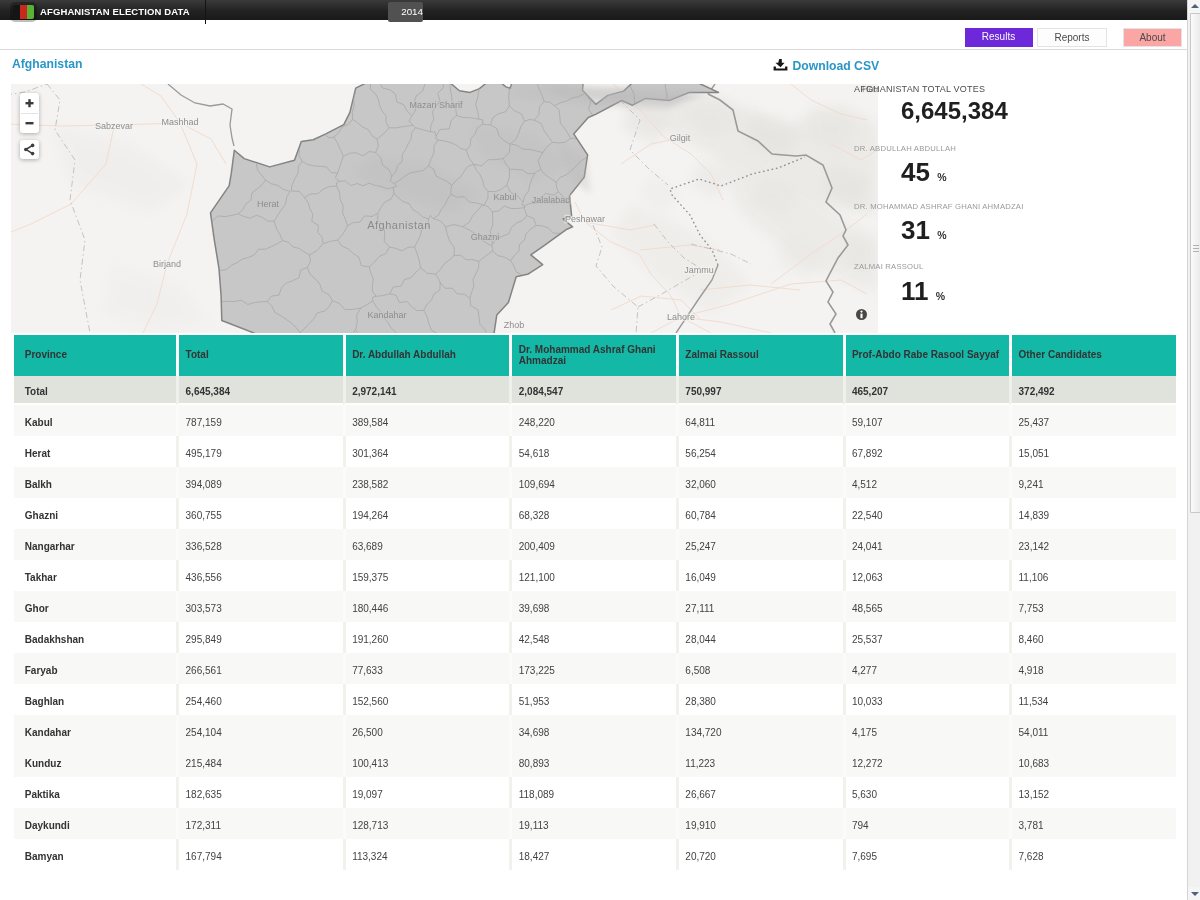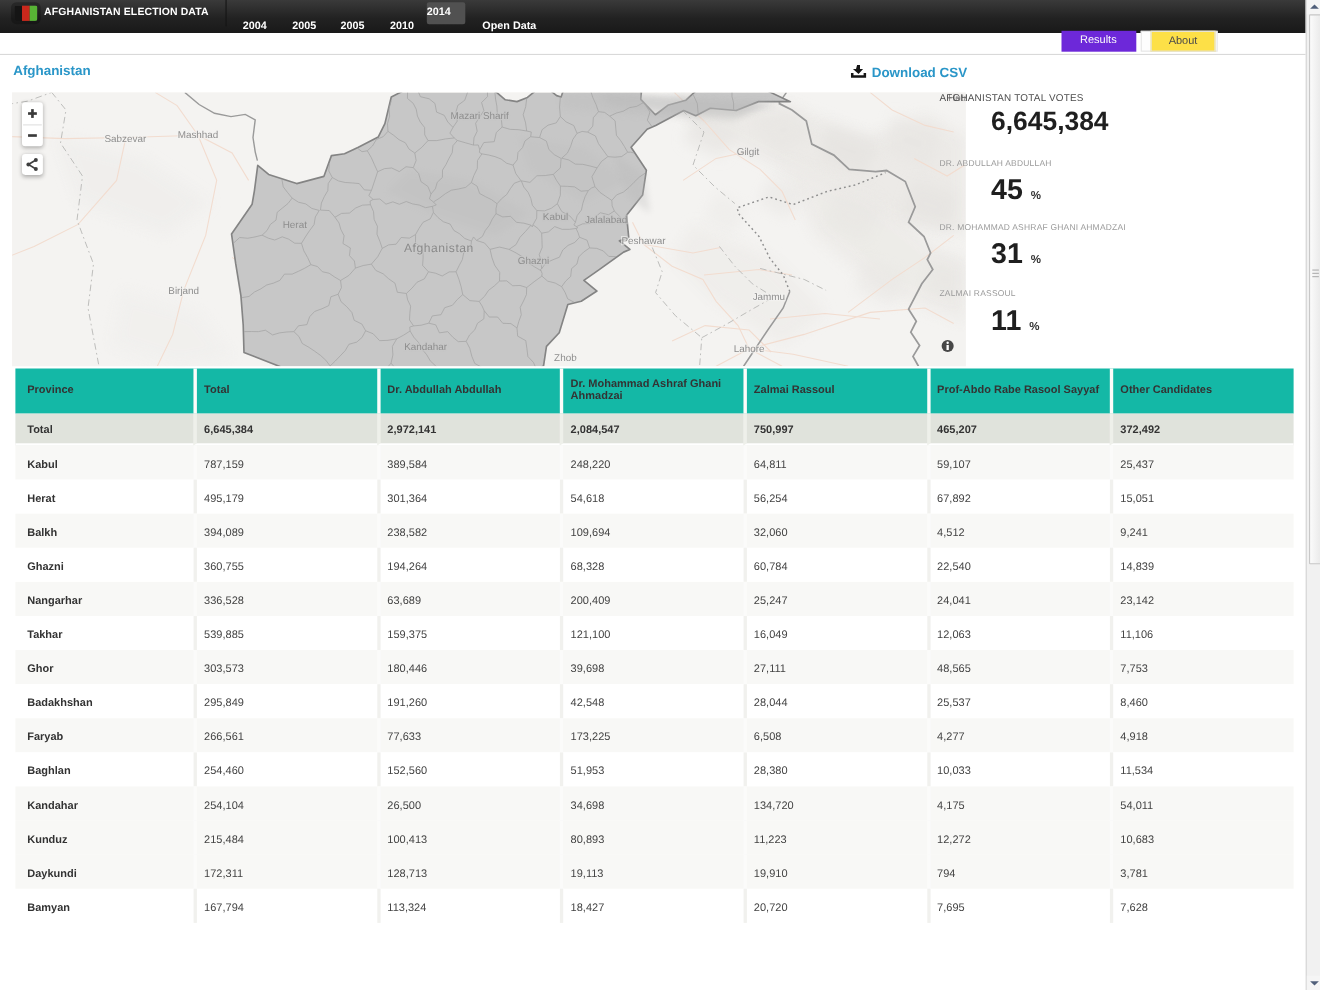--- a/index.html
+++ b/index.html
@@ -1,34 +1,34 @@
 <!DOCTYPE html>
 <html><head><meta charset="utf-8"><title>Afghanistan Election Data</title>
 <style>
 *{margin:0;padding:0;box-sizing:border-box}
 html,body{width:1200px;height:900px;overflow:hidden;background:#fff;
   font-family:"Liberation Sans",sans-serif;-webkit-font-smoothing:antialiased}
 #page{position:relative;width:1200px;height:900px;overflow:hidden}
 
-#nav{position:absolute;left:0;top:0;width:1187px;height:30px;
+#nav{position:absolute;left:0;top:0;width:1187px;height:20px;
   background:linear-gradient(#3a3a3a,#222 55%,#191919);padding-left:34px;}
 #nav .flag{position:absolute;left:13px;top:5px;width:21px;height:14px;border-radius:2px;
   overflow:hidden;box-shadow:0 0 0 3px rgba(0,0,0,0.25)}
 #nav .flag i{display:block;float:left;height:14px}
 #brand{position:absolute;left:40px;top:0;line-height:24px;color:#fff;font-weight:bold;
   font-size:9.5px;letter-spacing:0.12px;white-space:nowrap}
 #navdiv{position:absolute;left:205px;top:0;width:1px;height:24px;background:#141414}
 .nitem{position:absolute;top:12px;line-height:24px;color:#fff;font-weight:bold;font-size:9.8px;text-align:center}
 #n14{position:absolute;left:388px;top:2px;width:35px;height:20px;background:#515151;border-radius:2px;
-  color:#fff;font-weight:bold;font-size:9.8px;line-height:20px;text-align:left}
+  color:#fff;font-weight:normal;font-size:9.8px;line-height:20px;text-align:right}
 
 .tab{position:absolute;top:27.5px;height:19px;line-height:18.5px;text-align:center;font-size:10px}
 #tabResults{left:964.5px;width:68px;background:#6d28d9;color:#fbfbfb}
 #tabReports{left:1036.7px;width:70.5px;background:#fdfdfd;border:1px solid #e4e4e4;color:#4a4a4a}
-#tabAbout{left:1046px;width:59px;background:#fde047;border:1px solid #e4e4e4;color:#4a4a4a}
+#tabAbout{left:1123px;width:59px;background:#fca5a5;border:1px solid #e4e4e4;color:#4a4a4a}
 #hr1{position:absolute;left:0;top:49px;width:1187px;height:1px;background:#d9d9d9}
 #bc{position:absolute;left:12px;top:57px;font-size:12.2px;font-weight:bold;color:#2a96c8}
 #dl{position:absolute;left:792.5px;top:59px;font-size:12.2px;font-weight:bold;color:#2a96c8}
 #dlicon{position:absolute;left:773px;top:59px}
 
 #map{position:absolute;left:11px;top:84px;width:867px;height:249px;overflow:hidden;background:#f4f3f1}
 .mctl{position:absolute;background:#fff;border-radius:3px;box-shadow:0 1px 4px rgba(0,0,0,.3)}
 #zoomctl{left:9px;top:9px;width:19px;height:40px}
 #sharectl{left:9px;top:56px;width:19px;height:19px}
 
@@ -419,21 +419,21 @@
             <td class="prov">Nangarhar</td>
             <td>336,528</td>
             <td>63,689</td>
             <td>200,409</td>
             <td>25,247</td>
             <td>24,041</td>
             <td>23,142</td>
           </tr>
           <tr class="even">
             <td class="prov">Takhar</td>
-            <td>539,885</td>
+            <td>436,556</td>
             <td>159,375</td>
             <td>121,100</td>
             <td>16,049</td>
             <td>12,063</td>
             <td>11,106</td>
           </tr>
           <tr class="odd">
             <td class="prov">Ghor</td>
             <td>303,573</td>
             <td>180,446</td>
@@ -479,20 +479,29 @@
             <td>54,011</td>
           </tr>
           <tr class="odd">
             <td class="prov">Kunduz</td>
             <td>215,484</td>
             <td>100,413</td>
             <td>80,893</td>
             <td>11,223</td>
             <td>12,272</td>
             <td>10,683</td>
+          </tr>
+          <tr class="even">
+            <td class="prov">Paktika</td>
+            <td>182,635</td>
+            <td>19,097</td>
+            <td>118,089</td>
+            <td>26,667</td>
+            <td>5,630</td>
+            <td>13,152</td>
           </tr>
           <tr class="odd">
             <td class="prov">Daykundi</td>
             <td>172,311</td>
             <td>128,713</td>
             <td>19,113</td>
             <td>19,910</td>
             <td>794</td>
             <td>3,781</td>
           </tr>

